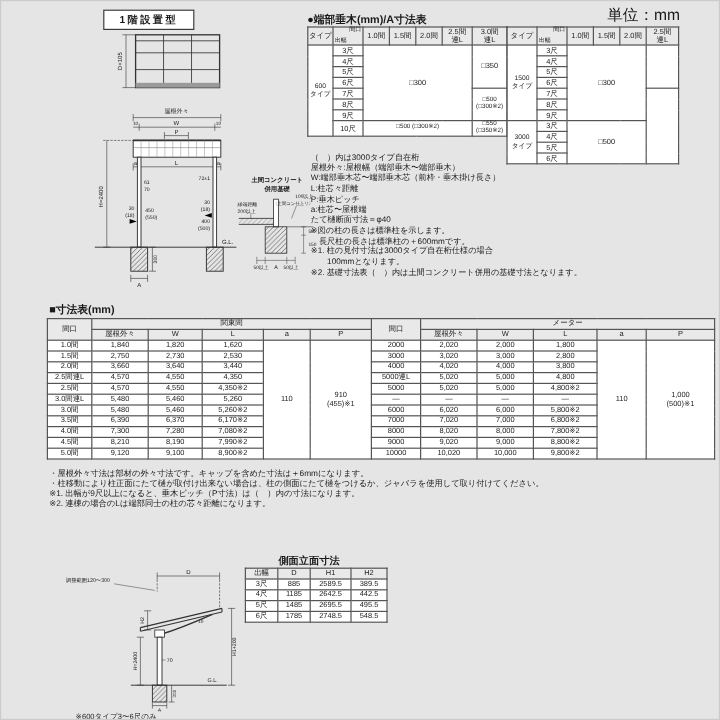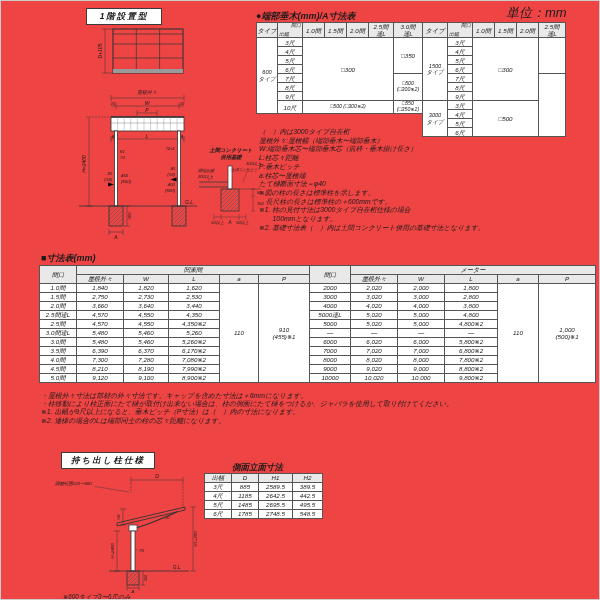--- a/index.html
+++ b/index.html
@@ -1,17 +1,17 @@
 <!DOCTYPE html>
 <html><head>
 <meta charset="utf-8">
 <style>
   html,body{margin:0;padding:0;background:#888;}
-  #page{position:relative;width:600px;height:600px;background:#ef4444;overflow:hidden;
-        font-family:"Liberation Sans","DejaVu Sans",sans-serif;color:#1a1a1a;border:1px solid #ccc;box-sizing:border-box;font-style:italic;}
+  #page{position:relative;width:600px;height:600px;background:#e5e5e5;overflow:hidden;
+        font-family:"Liberation Sans","DejaVu Sans",sans-serif;color:#1a1a1a;border:1px solid #ccc;box-sizing:border-box;}
   .abs{position:absolute;}
   .titlebox{position:absolute;border:1px solid #3a3a3a;background:#fff;font-weight:bold;font-size:8.5px;
             display:flex;align-items:center;justify-content:center;letter-spacing:2px;}
   .sec-title{position:absolute;font-weight:bold;font-size:9px;}
   .unit{position:absolute;font-size:13px;}
   
   .dtable table{border-collapse:collapse;table-layout:fixed;}
   .dtable td{border:1px solid #555;text-align:center;vertical-align:middle;
              font-size:6.2px;line-height:1.15;padding:0;height:8px;white-space:pre-line;background:#fff;}
   .dtable .hd{background:#e9e9e9;}
@@ -457,23 +457,20 @@
             <td>10000</td>
             <td>10,020</td>
             <td>10,000</td>
             <td>9,800※2</td>
           </tr>
         </tbody>
       </table>
     </div>
   <div class="notes2" style="left:40px;top:391px;width:545px;"><div class="note-line">・屋根外々寸法は部材の外々寸法です。キャップを含めた寸法は＋6mmになります。</div><div class="note-line">・柱移動により柱正面にたて樋が取付け出来ない場合は、柱の側面にたて樋をつけるか、ジャバラを使用して取り付けてください。</div><div class="note-line">※1. 出幅が9尺以上になると、垂木ピッチ（P寸法）は（　）内の寸法になります。</div><div class="note-line">※2. 連棟の場合のLは端部同士の柱の芯々距離になります。</div></div>
 
-  <div class="titlebox" style="left:60px;top:451px;width:92px;height:15px;">
-    <span>持ち出し柱仕様</span>
-  </div>
 
   <svg class="abs" style="left:52px;top:468px;" width="150" height="124" viewBox="0 0 150 124">
     <defs>
       <pattern id="h2" width="4" height="4" patternUnits="userSpaceOnUse">
         <path d="M0,4 L4,0" stroke="#555" stroke-width="0.6"></path>
       </pattern>
     </defs>
     <text x="2" y="16" font-size="4.4">調整範囲120〜300</text>
     <line x1="42" y1="17.5" x2="76" y2="23" stroke="#333" stroke-width="0.4"></line>
 

